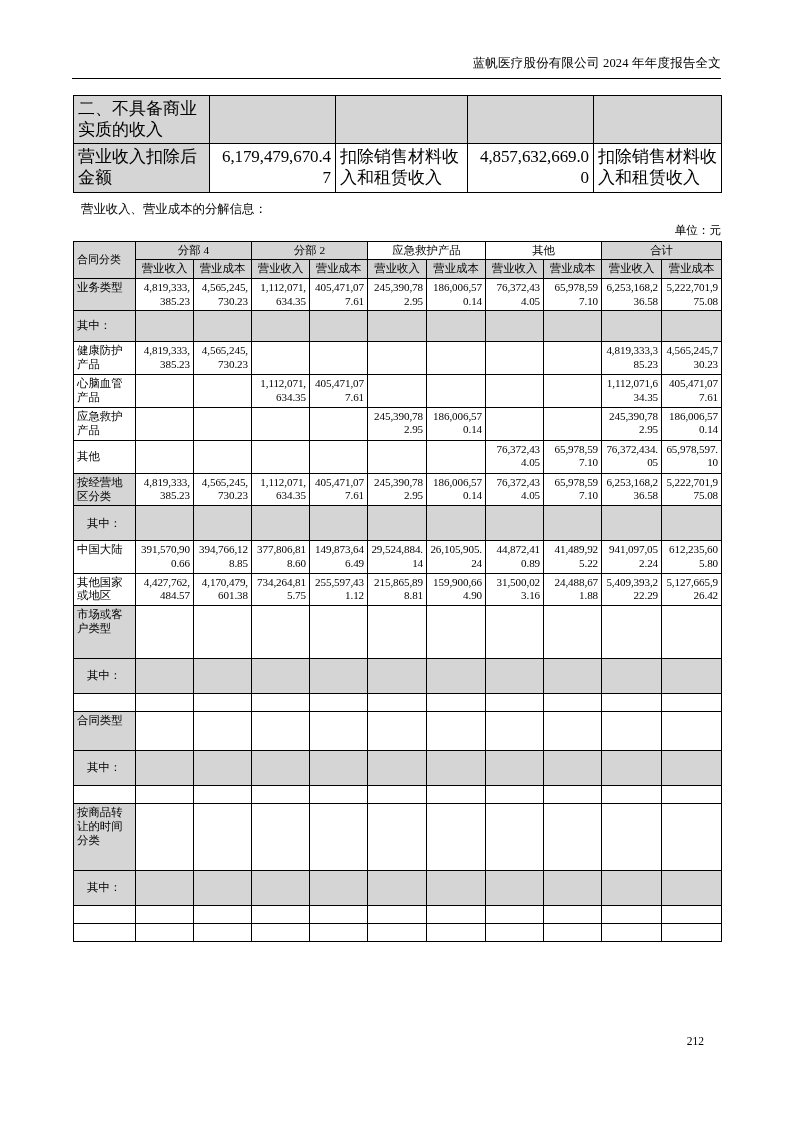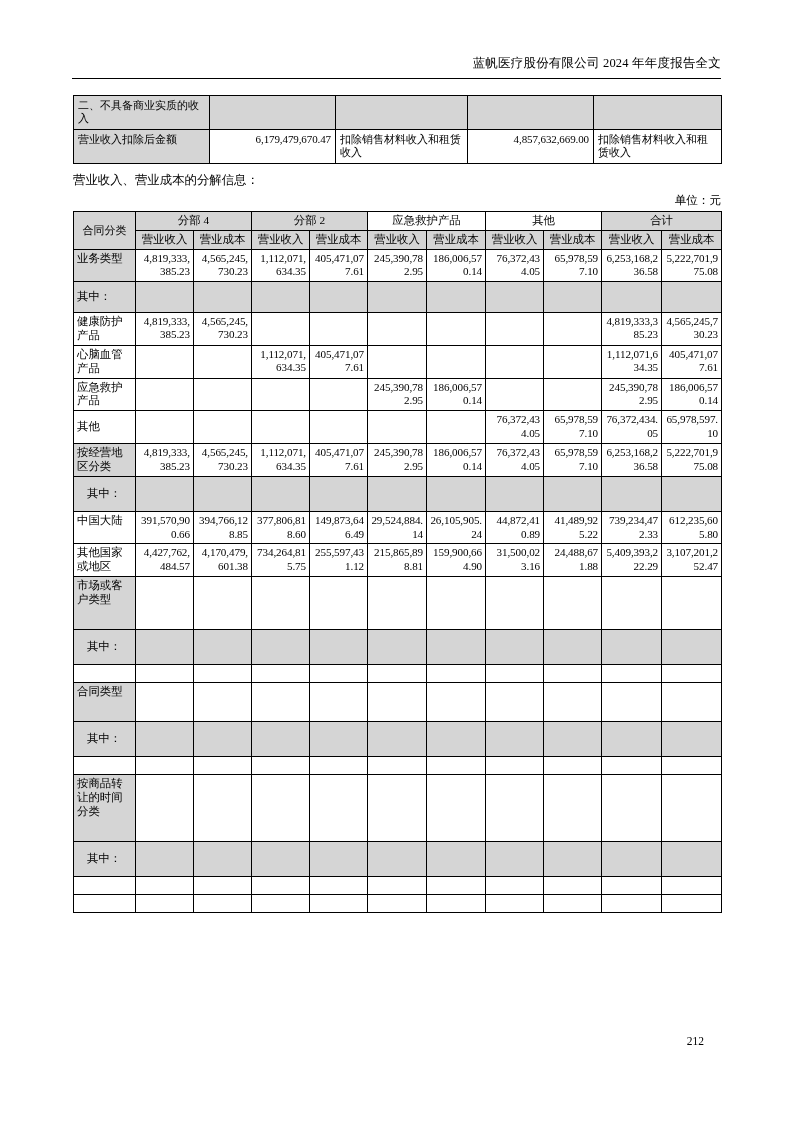--- a/index.html
+++ b/index.html
@@ -48,48 +48,48 @@
     top: 95px;
     left: 73px;
     width: 648px;
   }
 
   
   table {
     border-collapse: collapse;
     table-layout: fixed;
     width: 648px;
-    font-size: 11px;
+    font-size: 17px;
   }
   table td {
     border: 0.8px solid #000000;
     padding: 3px 4px 3px 4px;
     vertical-align: middle;
     line-height: 1.22;
     word-break: break-all;
     background: #ffffff;
   }
   .shade { background: #d5d5d5 !important; }
   .num {
     text-align: right;
     font-family: "Liberation Serif", "DejaVu Serif", serif;
     letter-spacing: -0.1px;
   }
-  .ctr { text-align: center; }
+  .ctr { text-align: left; }
   .lbl { text-align: left; }
   .top { vertical-align: top; }
 
   
   .t1 { margin: 0; }
   .t1 td { height: 14px; }
 
   
   .caption {
     font-size: 12.4px;
-    margin: 7px 0 0 0;
+    margin: 7px 0 0 8px;
     line-height: 1.5;
   }
   .unit {
     font-size: 11.6px;
     text-align: right;
     margin: 4px 0 3px 0;
     font-family: Liberation Serif, serif;
   }
 
   
@@ -294,36 +294,36 @@
         <tr>
           <td class="rowlbl top">中国大陆</td>
           <td class="num top">391,570,900.66</td>
           <td class="num top">394,766,128.85</td>
           <td class="num top">377,806,818.60</td>
           <td class="num top">149,873,646.49</td>
           <td class="num top">29,524,884.14</td>
           <td class="num top">26,105,905.24</td>
           <td class="num top">44,872,410.89</td>
           <td class="num top">41,489,925.22</td>
-          <td class="num top">739,234,472.33</td>
+          <td class="num top">941,097,052.24</td>
           <td class="num top">612,235,605.80</td>
         </tr>
 
         <tr>
           <td class="rowlbl top">其他国家或地区</td>
           <td class="num top">4,427,762,484.57</td>
           <td class="num top">4,170,479,601.38</td>
           <td class="num top">734,264,815.75</td>
           <td class="num top">255,597,431.12</td>
           <td class="num top">215,865,898.81</td>
           <td class="num top">159,900,664.90</td>
           <td class="num top">31,500,023.16</td>
           <td class="num top">24,488,671.88</td>
           <td class="num top">5,409,393,222.29</td>
-          <td class="num top">3,107,201,252.47</td>
+          <td class="num top">5,127,665,926.42</td>
         </tr>
 
         <tr>
           <td class="rowlbl top shade" style="height:48px">市场或客户类型</td>
           <td></td>
           <td></td>
           <td></td>
           <td></td>
           <td></td>
           <td></td>

